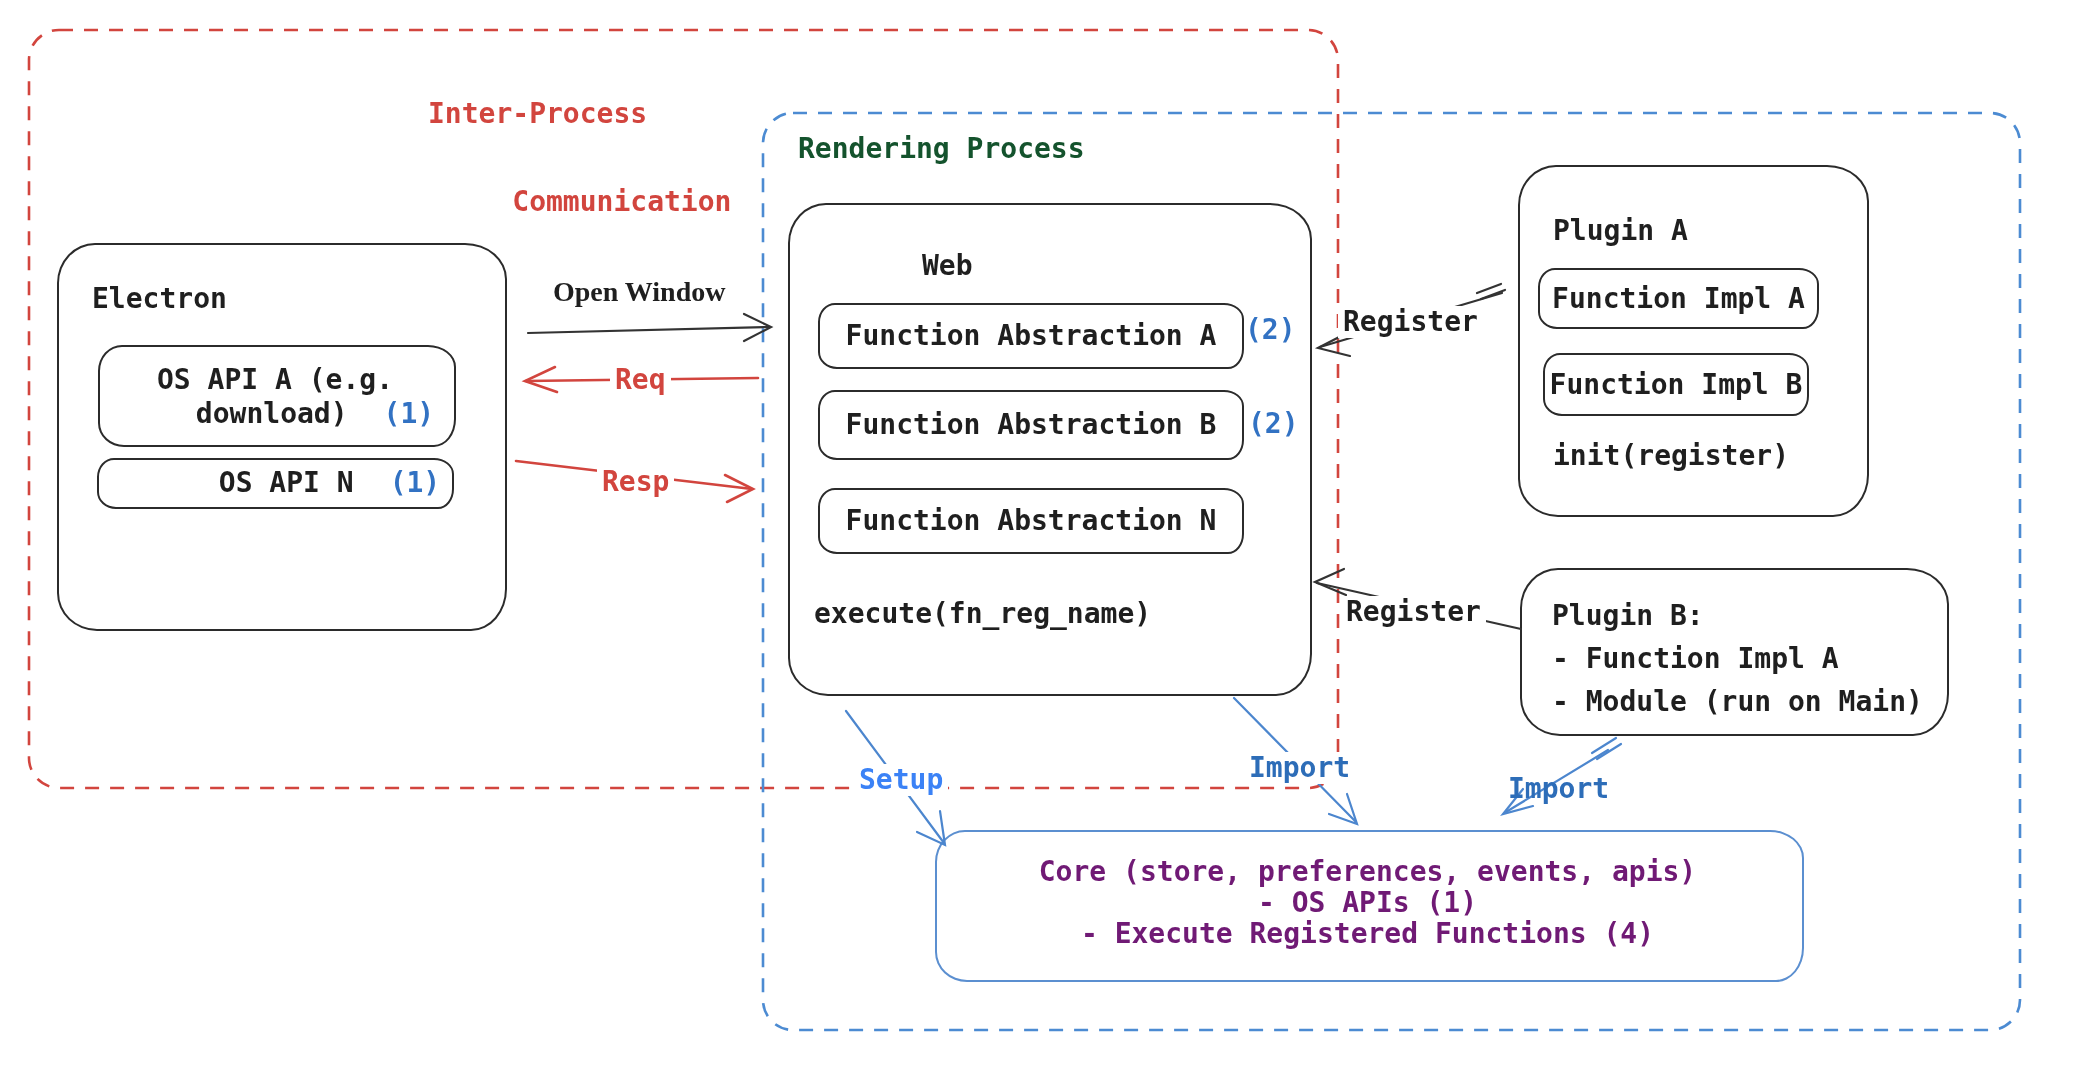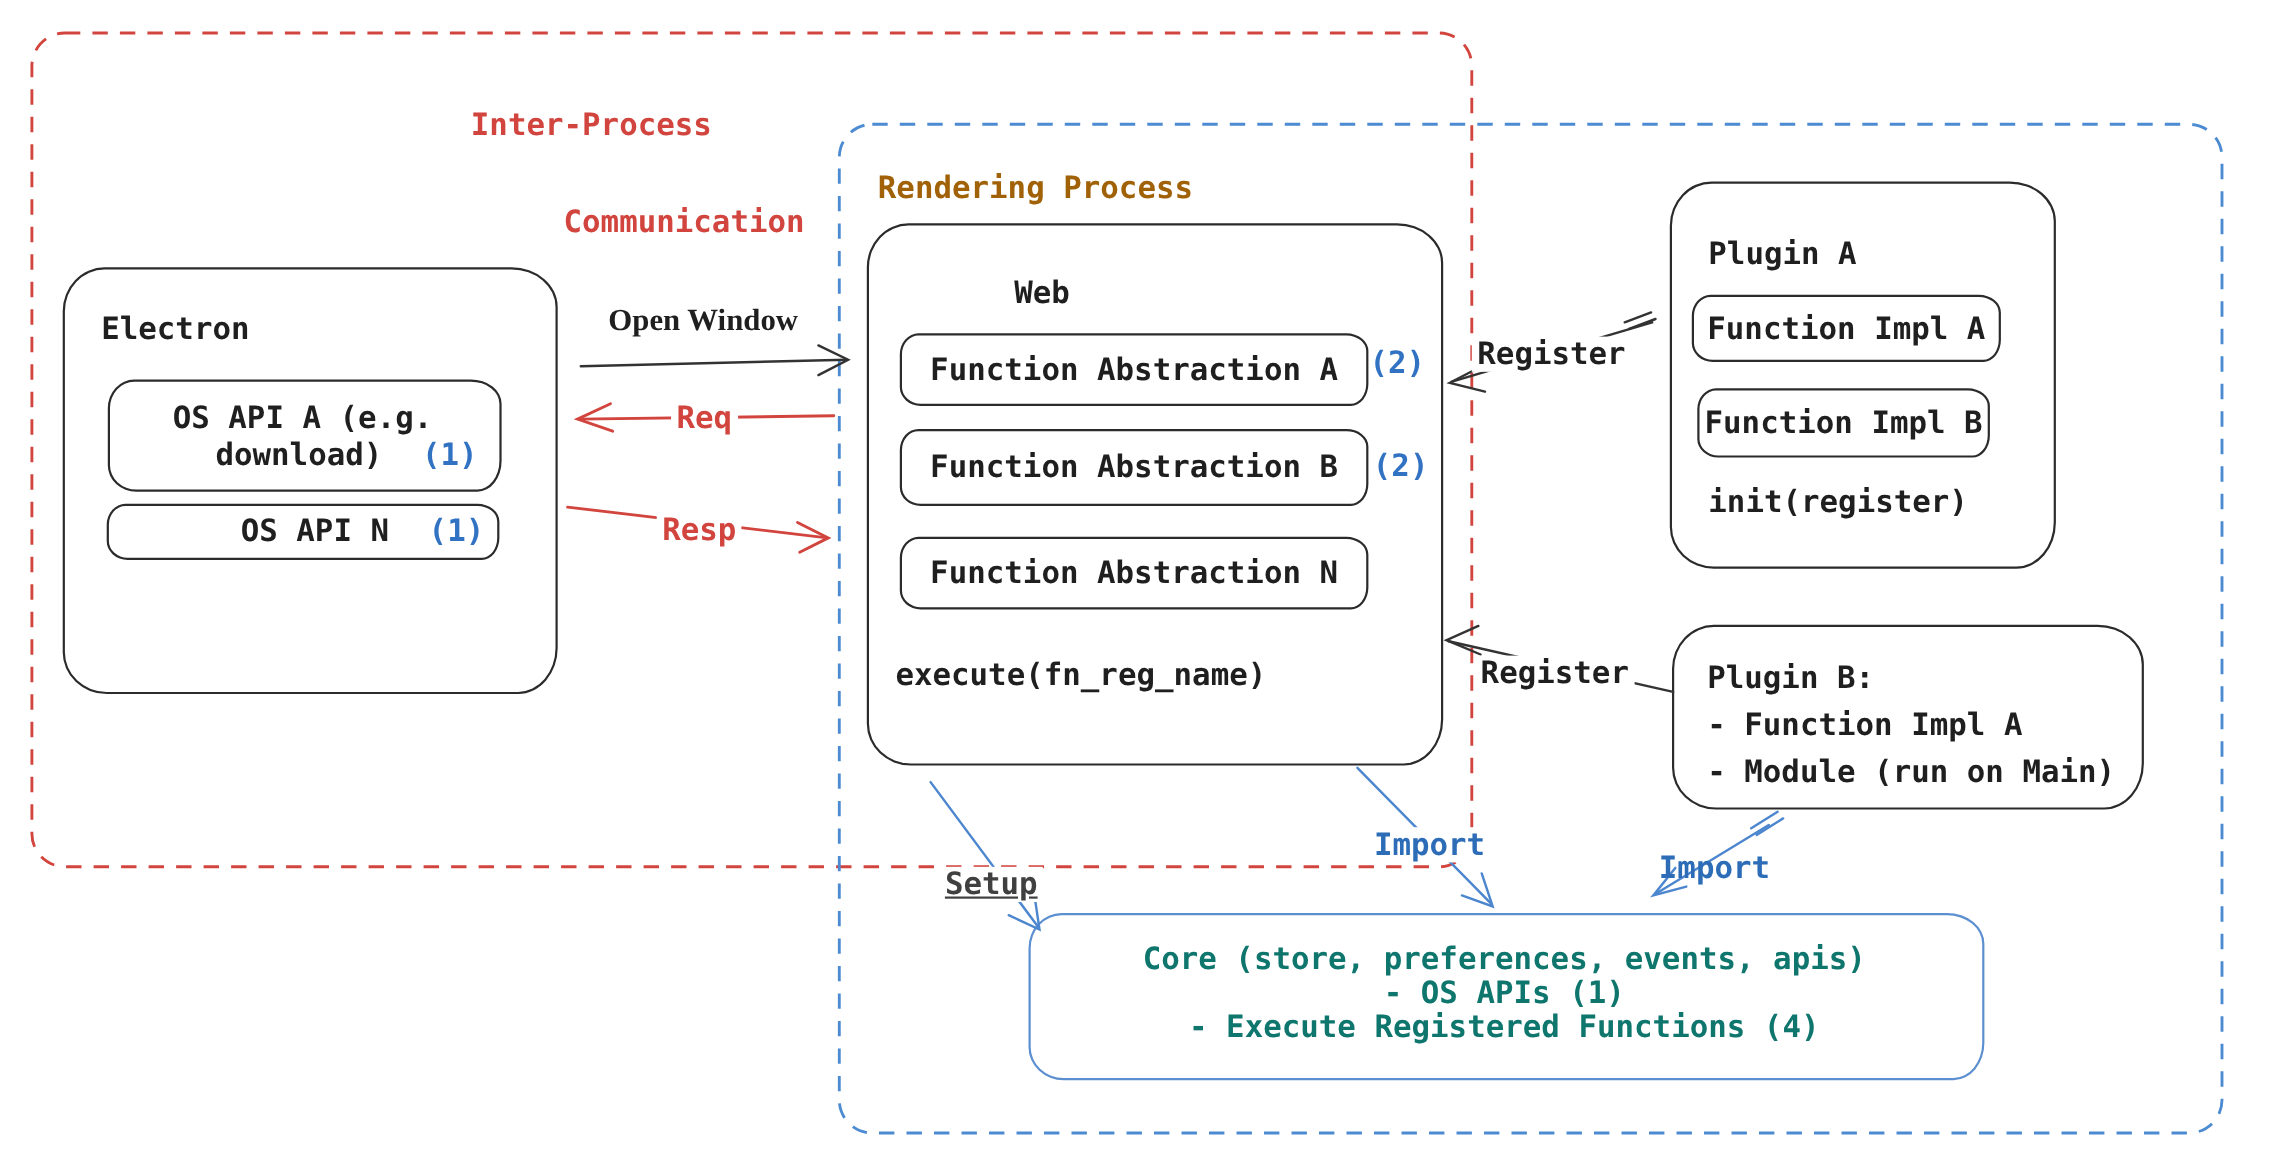--- a/index.html
+++ b/index.html
@@ -4,21 +4,21 @@
 <style>
   html,body{margin:0;padding:0;background:#ffffff;}
   body{width:2074px;height:1066px;position:relative;overflow:hidden;
        font-family:"DejaVu Sans Mono","Liberation Mono",monospace;
        font-weight:700;color:#1f1f1f;}
   .abs{position:absolute;}
   .canvas{position:absolute;left:0;top:0;width:2074px;height:1066px;}
   .txt{position:absolute;font-size:28px;line-height:32px;white-space:pre;}
   .blue{color:#3272c3;}
   .red{color:#d2453e;}
-  .corebl{color:#0f766e;}
+  .corebl{color:#701a75;}
   .box{position:absolute;background:#ffffff;border:2.3px solid #2b2b2b;}
   .r-lg{border-radius:38px 42px 36px 40px / 40px 36px 42px 38px;}
   .r-md{border-radius:24px 28px 22px 26px / 26px 22px 28px 24px;}
   .r-sm{border-radius:17px 20px 16px 19px / 19px 16px 20px 17px;}
   .center{display:flex;align-items:center;justify-content:center;text-align:center;}
   .label-on-line{position:absolute;font-size:28px;line-height:30px;background:#ffffff;padding:1px 5px;white-space:pre;}
   .label-free{position:absolute;font-size:28px;line-height:30px;white-space:pre;}
   svg{position:absolute;left:0;top:0;pointer-events:none;}
 </style>
 </head>
@@ -121,29 +121,29 @@
     <path d="M1597 759 L1621 744"></path>
     <path d="M1592 753 L1616 738"></path>
     <path d="M1608 750 L1506 812"></path>
     <path d="M1523 789 L1503 814 L1533 806"></path>
   </g>
 </svg>
 
 <div class="label-free red" style="left:428px;top:92px;line-height:44px;"><span>Inter-Process</span><br>
      <span>Communication</span></div>
 
-<div class="label-free" style="left:798px;top:156px;color:#a16207;">Rendering Process</div>
+<div class="label-free" style="left:798px;top:134px;color:#14532d;">Rendering Process</div>
 
 <div class="label-free" style="left:553px;top:277px;font-family:Liberation Serif, serif;">Open Window</div>
 
 <div class="label-on-line red" style="left:610px;top:364px;">Req</div>
 
 <div class="label-on-line red" style="left:597px;top:466px;">Resp</div>
 
 <div class="label-on-line" style="left:1338px;top:306px;">Register</div>
 
 <div class="label-on-line" style="left:1341px;top:596px;">Register</div>
 
-<div class="label-on-line" style="left:854px;top:788px;color:#404040;text-decoration:underline;">Setup</div>
+<div class="label-on-line" style="left:854px;top:764px;color:#3b82f6;">Setup</div>
 
 <div class="label-on-line" style="left:1244px;top:752px;color:#2d6db8;">Import</div>
 
 <div class="label-free" style="left:1508px;top:774px;color:#2d6db8;">Import</div>
 
 </body></html>

